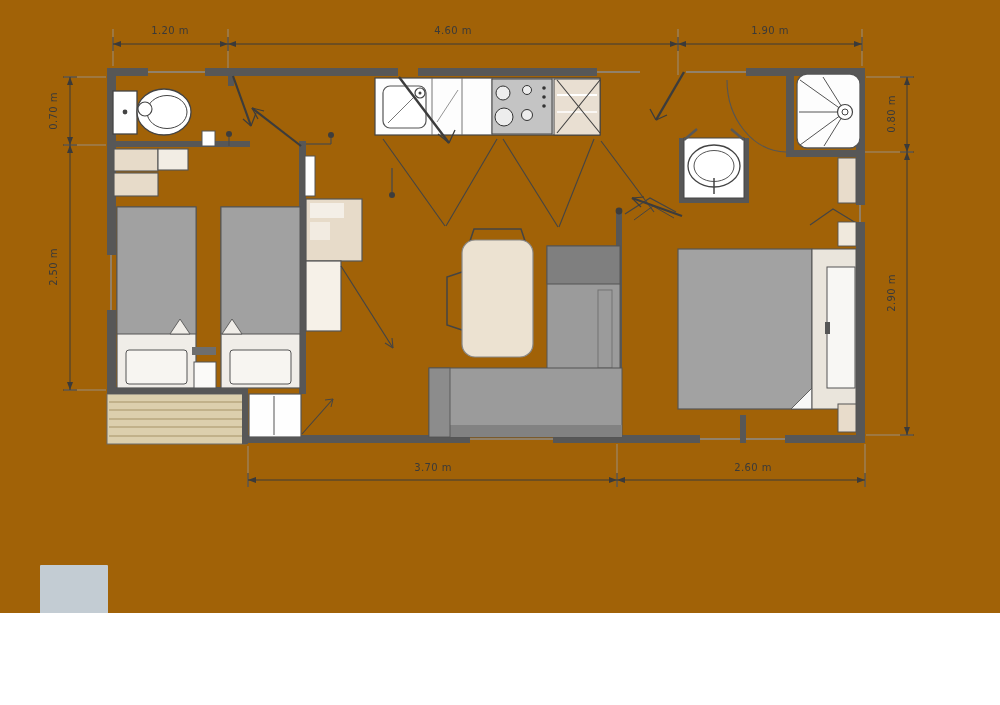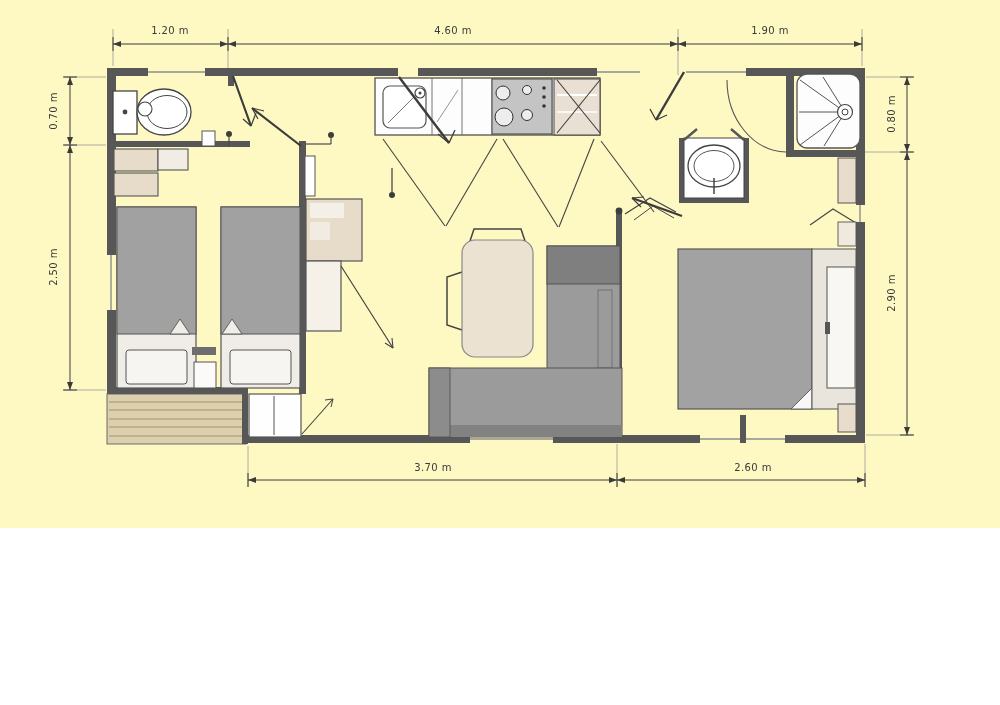--- a/index.html
+++ b/index.html
@@ -1,16 +1,16 @@
 <!DOCTYPE html>
 <html><head>
 <meta charset="utf-8">
 <style>
   html,body{margin:0;padding:0;background:#ffffff;}
-  #app{position:relative;width:1000px;height:528px;background:#fef9c3;overflow:hidden;
+  #app{position:relative;width:1000px;height:613px;background:#a16207;overflow:hidden;
        font-family:"DejaVu Sans", sans-serif;}
   #plan-svg{position:absolute;left:0;top:0;width:1000px;height:705px;}
   .dim-text{font-size:10px;fill:#3a3a3a;letter-spacing:.4px;}
   .legend-swatch{position:absolute;left:40px;top:565px;width:68px;height:68px;
        background:#c3ccd3;border-radius:1px;}
 </style>
 </head>
 <body>
 <div id="app">
 

